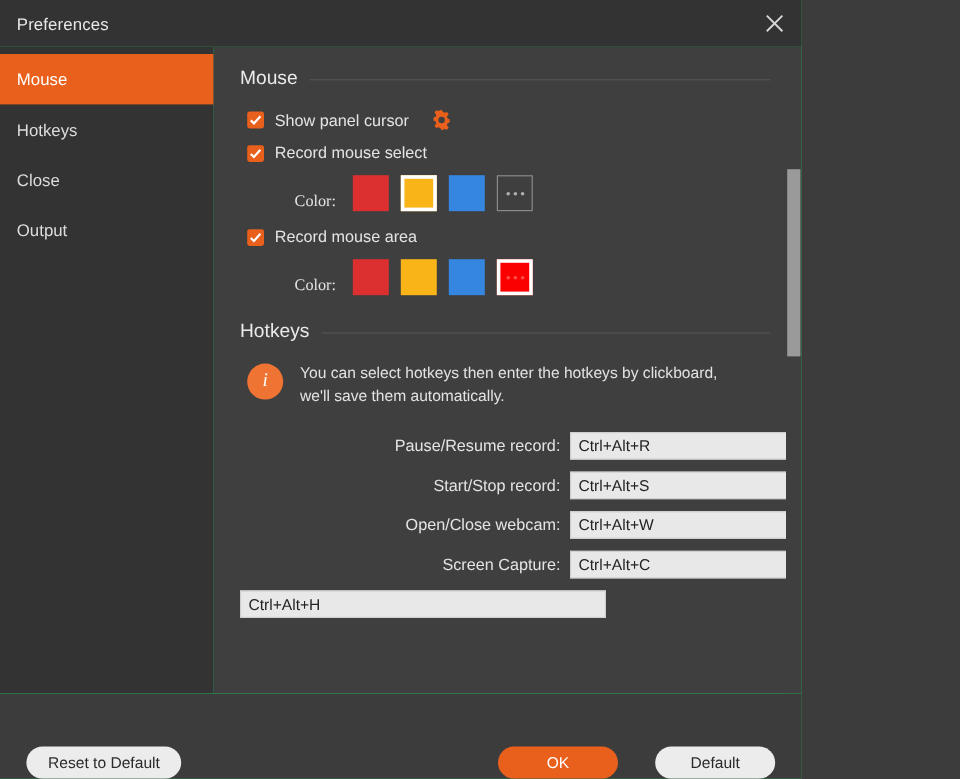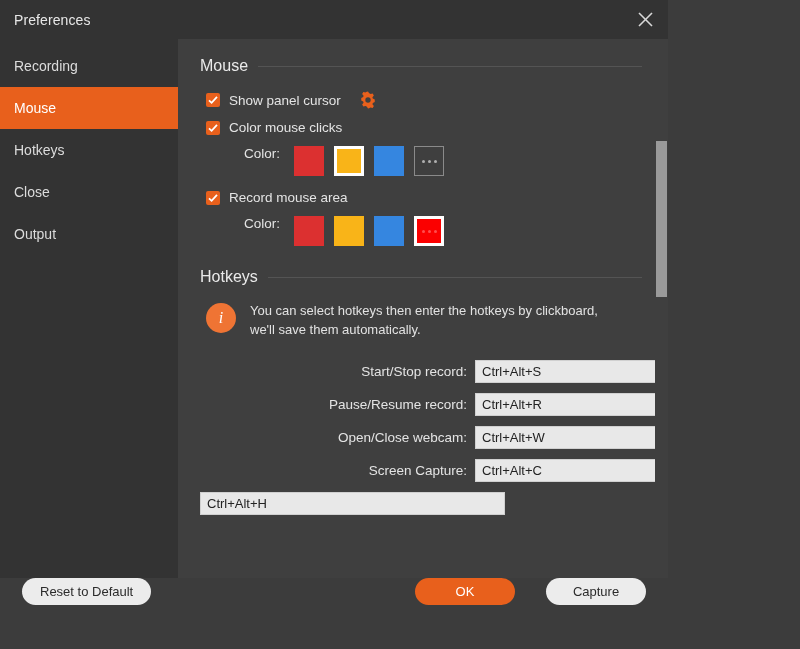--- a/index.html
+++ b/index.html
@@ -142,23 +142,24 @@
     height: 18px;
     cursor: pointer;
     display: flex;
     align-items: center;
     justify-content: center;
   }
 
   
   .color-row {
     display: flex;
-    align-items: flex-start;
+    align-items: flex-end;
     margin-bottom: 14px;
     padding-left: 6px;
+    font-family: Liberation Serif, serif;
   }
   .color-label {
     width: 88px;
     text-align: right;
     padding-right: 14px;
     font-size: 13.5px;
     color: #e4e4e4;
   }
   .swatches { display: flex; gap: 10px; }
   .swatch {
@@ -258,21 +259,21 @@
     height: 156px;
     background: #9a9a9a;
     cursor: pointer;
   }
 
   
   .footer {
     flex: 1 1 auto;
     background: #3c3c3c;
     display: flex;
-    align-items: flex-start;
+    align-items: flex-end;
     padding: 0 22px;
   }
   .btn {
     height: 27px;
     border-radius: 14px;
     border: none;
     font-family: "Liberation Sans", sans-serif;
     font-size: 13px;
     cursor: pointer;
     padding: 0 18px;
@@ -301,23 +302,20 @@
       <svg width="17" height="17" viewBox="0 0 17 17">
         <line x1="2" y1="2" x2="15" y2="15" stroke="#d8d8d8" stroke-width="1.6"></line>
         <line x1="15" y1="2" x2="2" y2="15" stroke="#d8d8d8" stroke-width="1.6"></line>
       </svg>
     </div>
   </div>
 
   <div class="body-area">
 
     <div class="sidebar">
-      <div class="nav-item">
-        <span>Recording</span>
-      </div>
       <div class="nav-item active">
         <span>Mouse</span>
       </div>
       <div class="nav-item">
         <span>Hotkeys</span>
       </div>
       <div class="nav-item">
         <span>Close</span>
       </div>
       <div class="nav-item">
@@ -347,21 +345,21 @@
             </svg>
           </div>
         </div>
 
         <div class="check-row">
           <div class="cb">
             <svg width="12" height="12" viewBox="0 0 12 12">
               <polyline points="2,6.3 4.6,8.8 10,2.8" fill="none" stroke="#ffffff" stroke-width="1.8"></polyline>
             </svg>
           </div>
-          <div class="check-label">Color mouse clicks</div>
+          <div class="check-label">Record mouse select</div>
         </div>
 
         <div class="color-row">
           <div class="color-label">Color:</div>
           <div class="swatches">
             <div class="swatch" style="background:#dc3030"></div>
             <div class="swatch selected" style="background:#f9b418"></div>
             <div class="swatch" style="background:#3586e0"></div>
             <div class="swatch more">
               <span class="dots">
@@ -402,26 +400,26 @@
           <div class="section-title">Hotkeys</div>
           <div class="section-rule"></div>
         </div>
 
         <div class="info-row">
           <div class="info-icon">i</div>
           <div class="info-text">You can select hotkeys then enter the hotkeys by clickboard, we'll save them automatically.</div>
         </div>
 
         <div class="hk-row">
+          <div class="hk-label">Pause/Resume record:</div>
+          <input class="hk-input" type="text" value="Ctrl+Alt+R" style="">
+        </div>
+        <div class="hk-row">
           <div class="hk-label">Start/Stop record:</div>
           <input class="hk-input" type="text" value="Ctrl+Alt+S" style="">
-        </div>
-        <div class="hk-row">
-          <div class="hk-label">Pause/Resume record:</div>
-          <input class="hk-input" type="text" value="Ctrl+Alt+R" style="">
         </div>
         <div class="hk-row">
           <div class="hk-label">Open/Close webcam:</div>
           <input class="hk-input" type="text" value="Ctrl+Alt+W" style="">
         </div>
         <div class="hk-row">
           <div class="hk-label">Screen Capture:</div>
           <input class="hk-input" type="text" value="Ctrl+Alt+C" style="">
         </div>
         <div class="hk-row">
@@ -434,17 +432,17 @@
         <div class="scroll-thumb"></div>
       </div>
     </div>
   </div>
 
   <div class="footer">
     <button class="btn btn-light">Reset to Default</button>
     <div class="footer-spacer"></div>
     <div class="footer-right">
       <button class="btn btn-primary">OK</button>
-      <button class="btn btn-light btn-cancel">Capture</button>
+      <button class="btn btn-light btn-cancel">Default</button>
     </div>
   </div>
 
 </div>
 
 </body></html>

